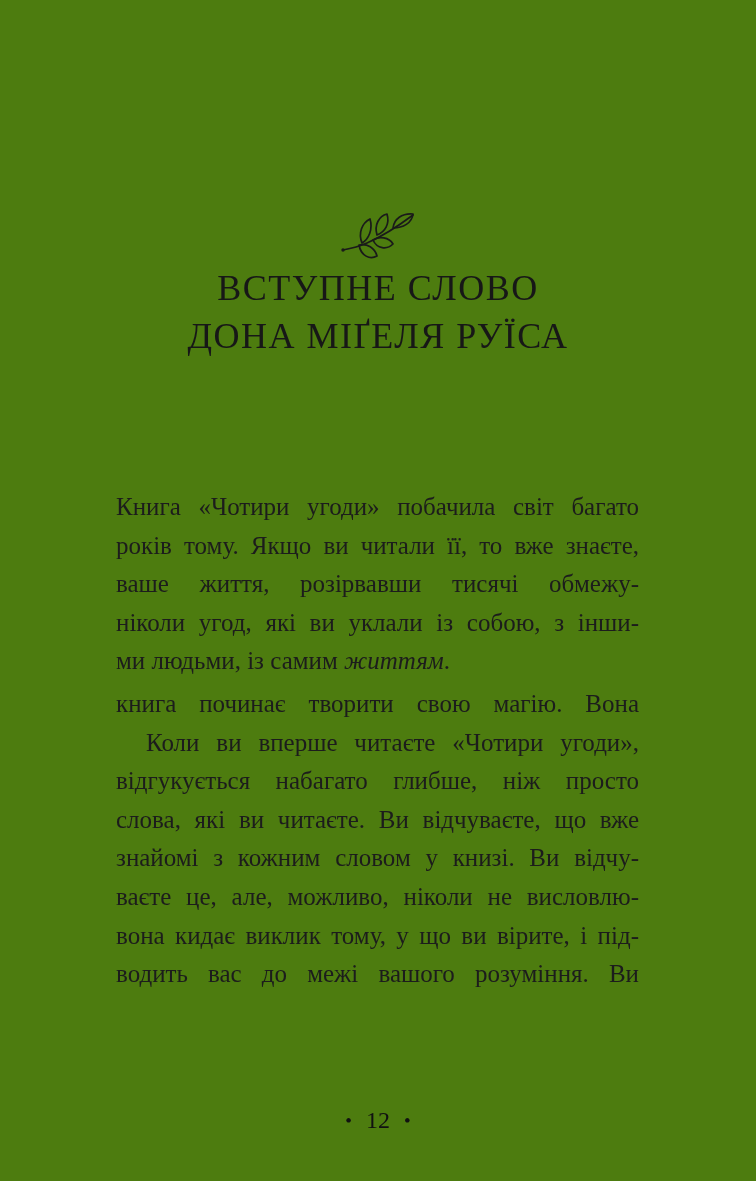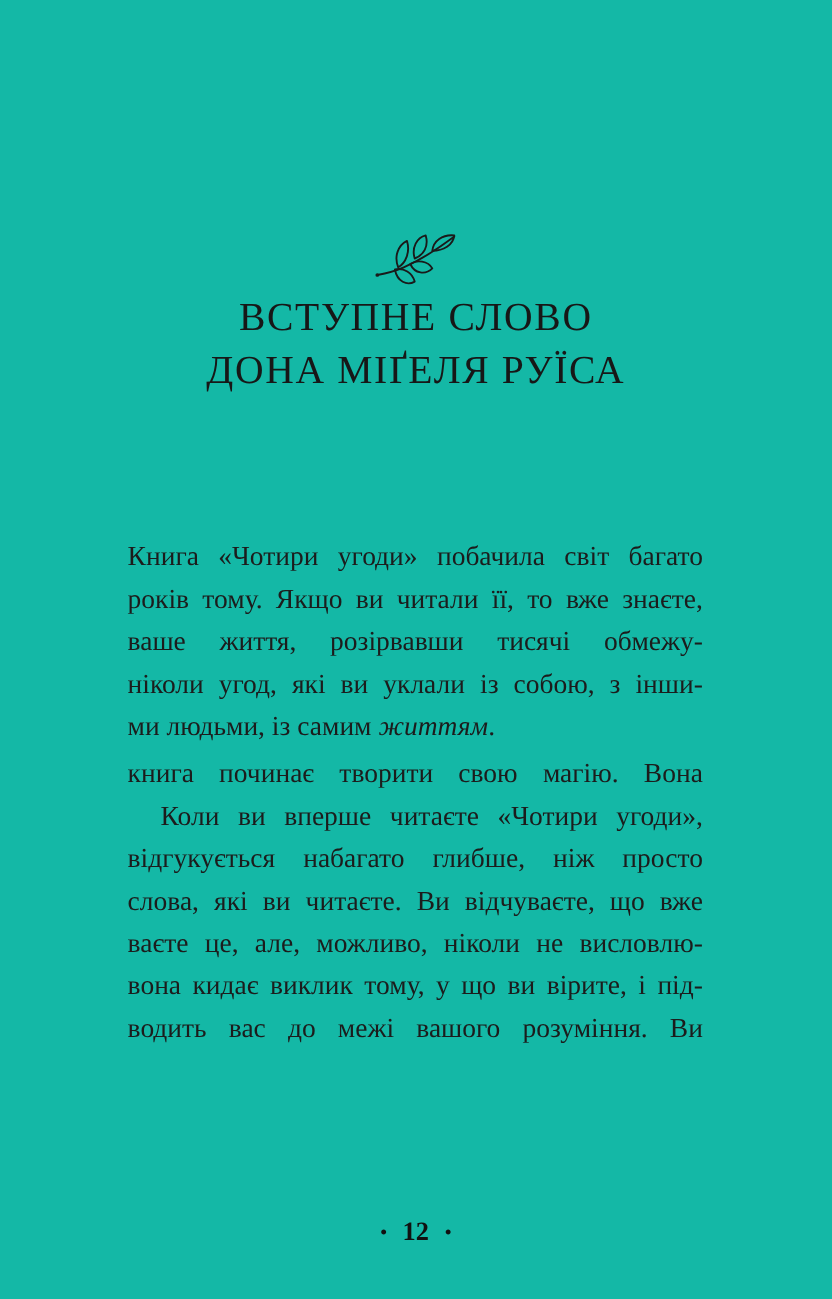--- a/index.html
+++ b/index.html
@@ -2,21 +2,21 @@
 <html><head>
 <meta charset="utf-8">
 <style>
   * { margin: 0; padding: 0; box-sizing: border-box; }
   html, body { background: #ffffff; }
   .page {
     position: relative;
     width: 756px;
     height: 1181px;
     margin: 0 auto;
-    background: #14b8a6;
+    background: #4d7c0f;
     color: #1c1c1c;
     font-family: "Liberation Serif", serif;
     overflow: hidden;
   }
   .ornament {
     position: absolute;
     top: 212px;
     left: 0;
     width: 100%;
     display: flex;
@@ -58,21 +58,21 @@
     position: absolute;
     top: 1107px;
     left: 0;
     width: 100%;
     display: flex;
     justify-content: center;
     align-items: center;
     gap: 14px;
   }
   .footer .dot { font-size: 19px; line-height: 1; color: #111; }
-  .footer .pagenum { font-size: 24px; line-height: 1.1; color: #111; font-weight: bold; }
+  .footer .pagenum { font-size: 24px; line-height: 1.1; color: #111; }
   svg .stroke { fill: none; stroke: #1a1a1a; stroke-width: 1.7; stroke-linecap: round; stroke-linejoin: round; }
 </style>
 </head>
 <body>
 
 <div class="page">
 
   <div class="ornament">
     <svg width="78" height="50" viewBox="0 0 78 50">
       <path class="stroke" d="M4,38 C 12,36.5 20,34.5 28,31 C 44,24 58,15 74,3"></path>
@@ -96,20 +96,21 @@
       <div class="line">років тому. Якщо ви читали її, то вже знаєте,</div>
       <div class="line">ваше життя, розірвавши тисячі обмежу-</div>
       <div class="line">ніколи угод, які ви уклали із собою, з інши-</div>
       <div class="line last"><span>ми людьми, із самим </span><em>життям</em><span>.</span></div>
     </div>
     <div class="para para2">
       <div class="line">книга починає творити свою магію. Вона</div>
       <div class="line indent">Коли ви вперше читаєте «Чотири угоди»,</div>
       <div class="line">відгукується набагато глибше, ніж просто</div>
       <div class="line">слова, які ви читаєте. Ви відчуваєте, що вже</div>
+      <div class="line">знайомі з кожним словом у книзі. Ви відчу-</div>
       <div class="line">ваєте це, але, можливо, ніколи не висловлю-</div>
       <div class="line">вона кидає виклик тому, у що ви вірите, і під-</div>
       <div class="line">водить вас до межі вашого розуміння. Ви</div>
     </div>
   </div>
 
   <div class="footer">
     <span class="dot">•</span>
     <span class="pagenum">12</span>
     <span class="dot">•</span>

